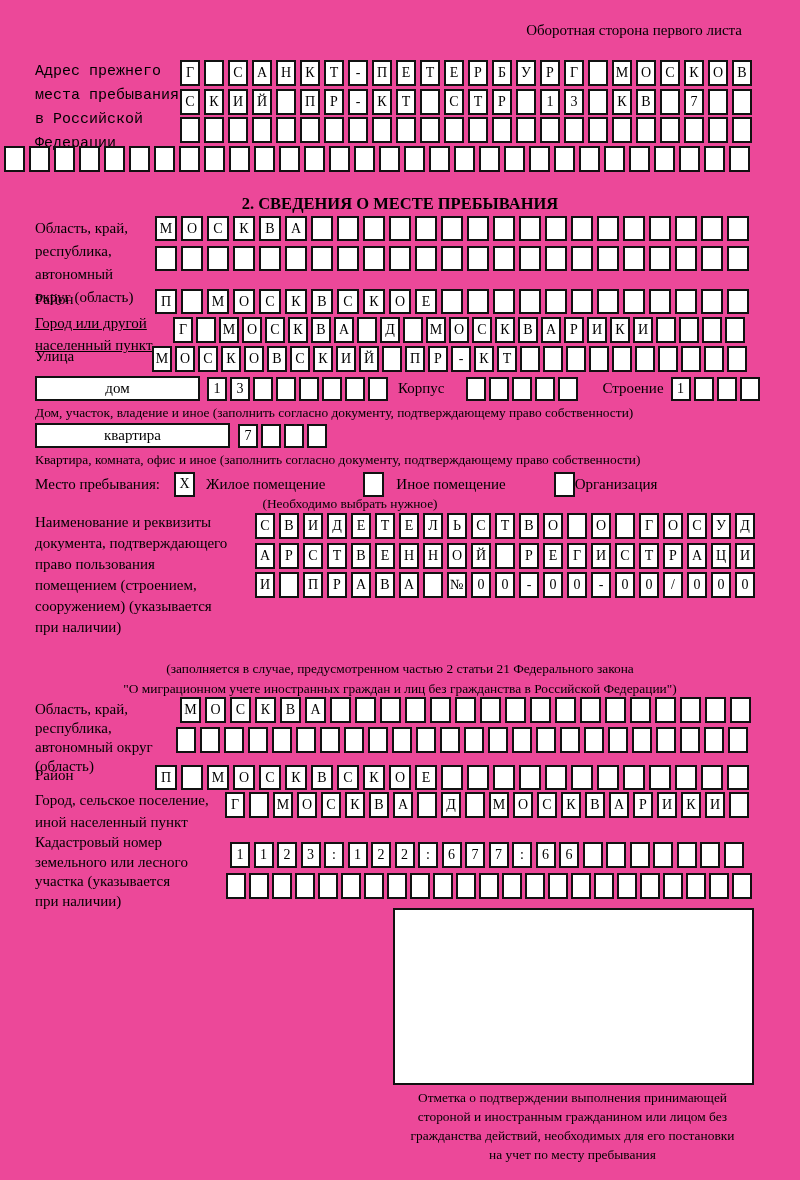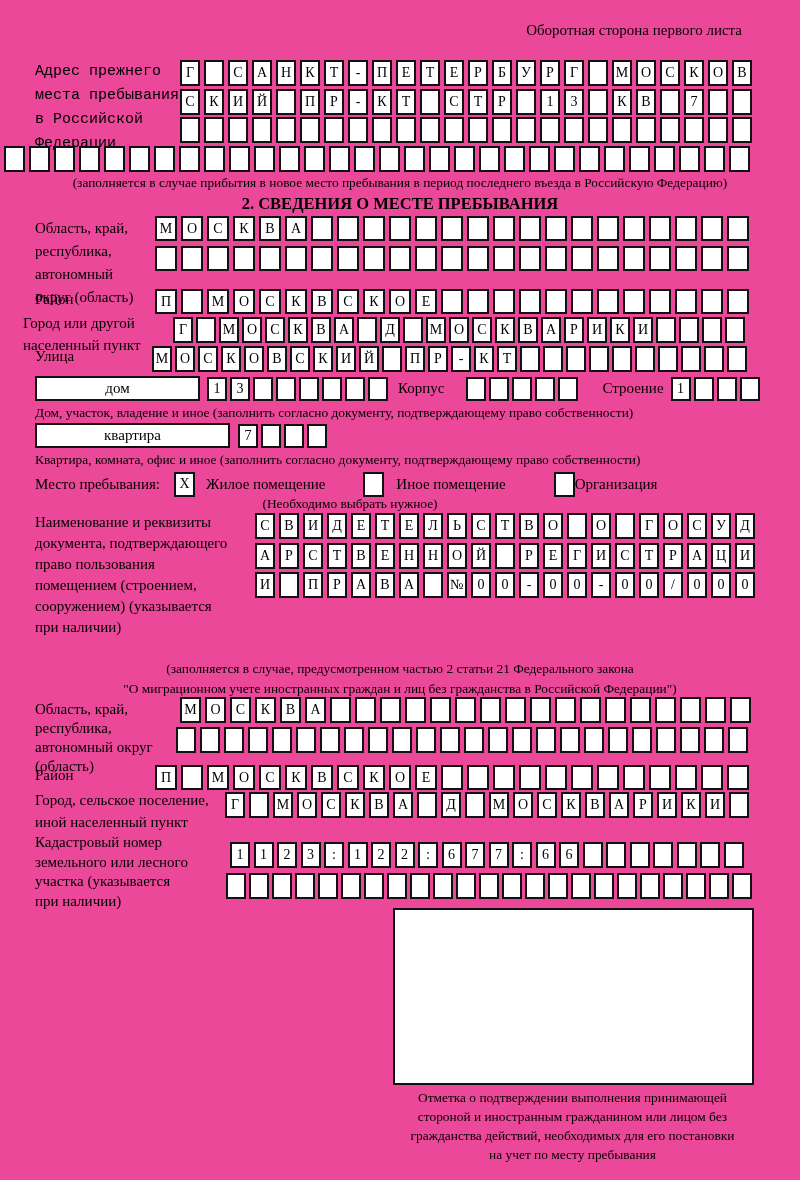--- a/index.html
+++ b/index.html
@@ -147,21 +147,20 @@
       <span class="cell"></span>
       <span class="cell"></span>
       <span class="cell"></span>
       <span class="cell"></span>
       <span class="cell"></span>
       <span class="cell"></span>
       <span class="cell"></span>
       <span class="cell"></span>
       <span class="cell"></span>
     </div>
-  <div class="txt small center" style="left:0;top:175px;width:800px;">(заполняется в случае прибытия в новое место пребывания в период последнего въезда в Российскую Федерацию)</div>
 
   <div class="txt bold center" style="left:0;top:194px;width:800px;font-size:16.5px;">2. СВЕДЕНИЯ О МЕСТЕ ПРЕБЫВАНИЯ</div>
 
   <div class="txt" style="left:35px;top:217px;width:118px;line-height:23px;">Область, край,
 республика,
 автономный
 округ (область)</div>
   <div class="row bxA" style="left:155px;top:216px;">
       <span class="cell">М</span>
       <span class="cell">О</span>
@@ -233,21 +232,21 @@
       <span class="cell"></span>
       <span class="cell"></span>
       <span class="cell"></span>
       <span class="cell"></span>
       <span class="cell"></span>
       <span class="cell"></span>
       <span class="cell"></span>
       <span class="cell"></span>
     </div>
 
-  <div class="txt" style="left:23px;top:312px;width:140px;line-height:22px;">Город или другой
+  <div class="txt" style="left:35px;top:312px;width:140px;line-height:22px;text-decoration:underline;">Город или другой
 населенный пункт</div>
   <div class="row bxB" style="left:173px;top:317px;">
       <span class="cell">Г</span>
       <span class="cell"></span>
       <span class="cell">М</span>
       <span class="cell">О</span>
       <span class="cell">С</span>
       <span class="cell">К</span>
       <span class="cell">В</span>
       <span class="cell">А</span>

